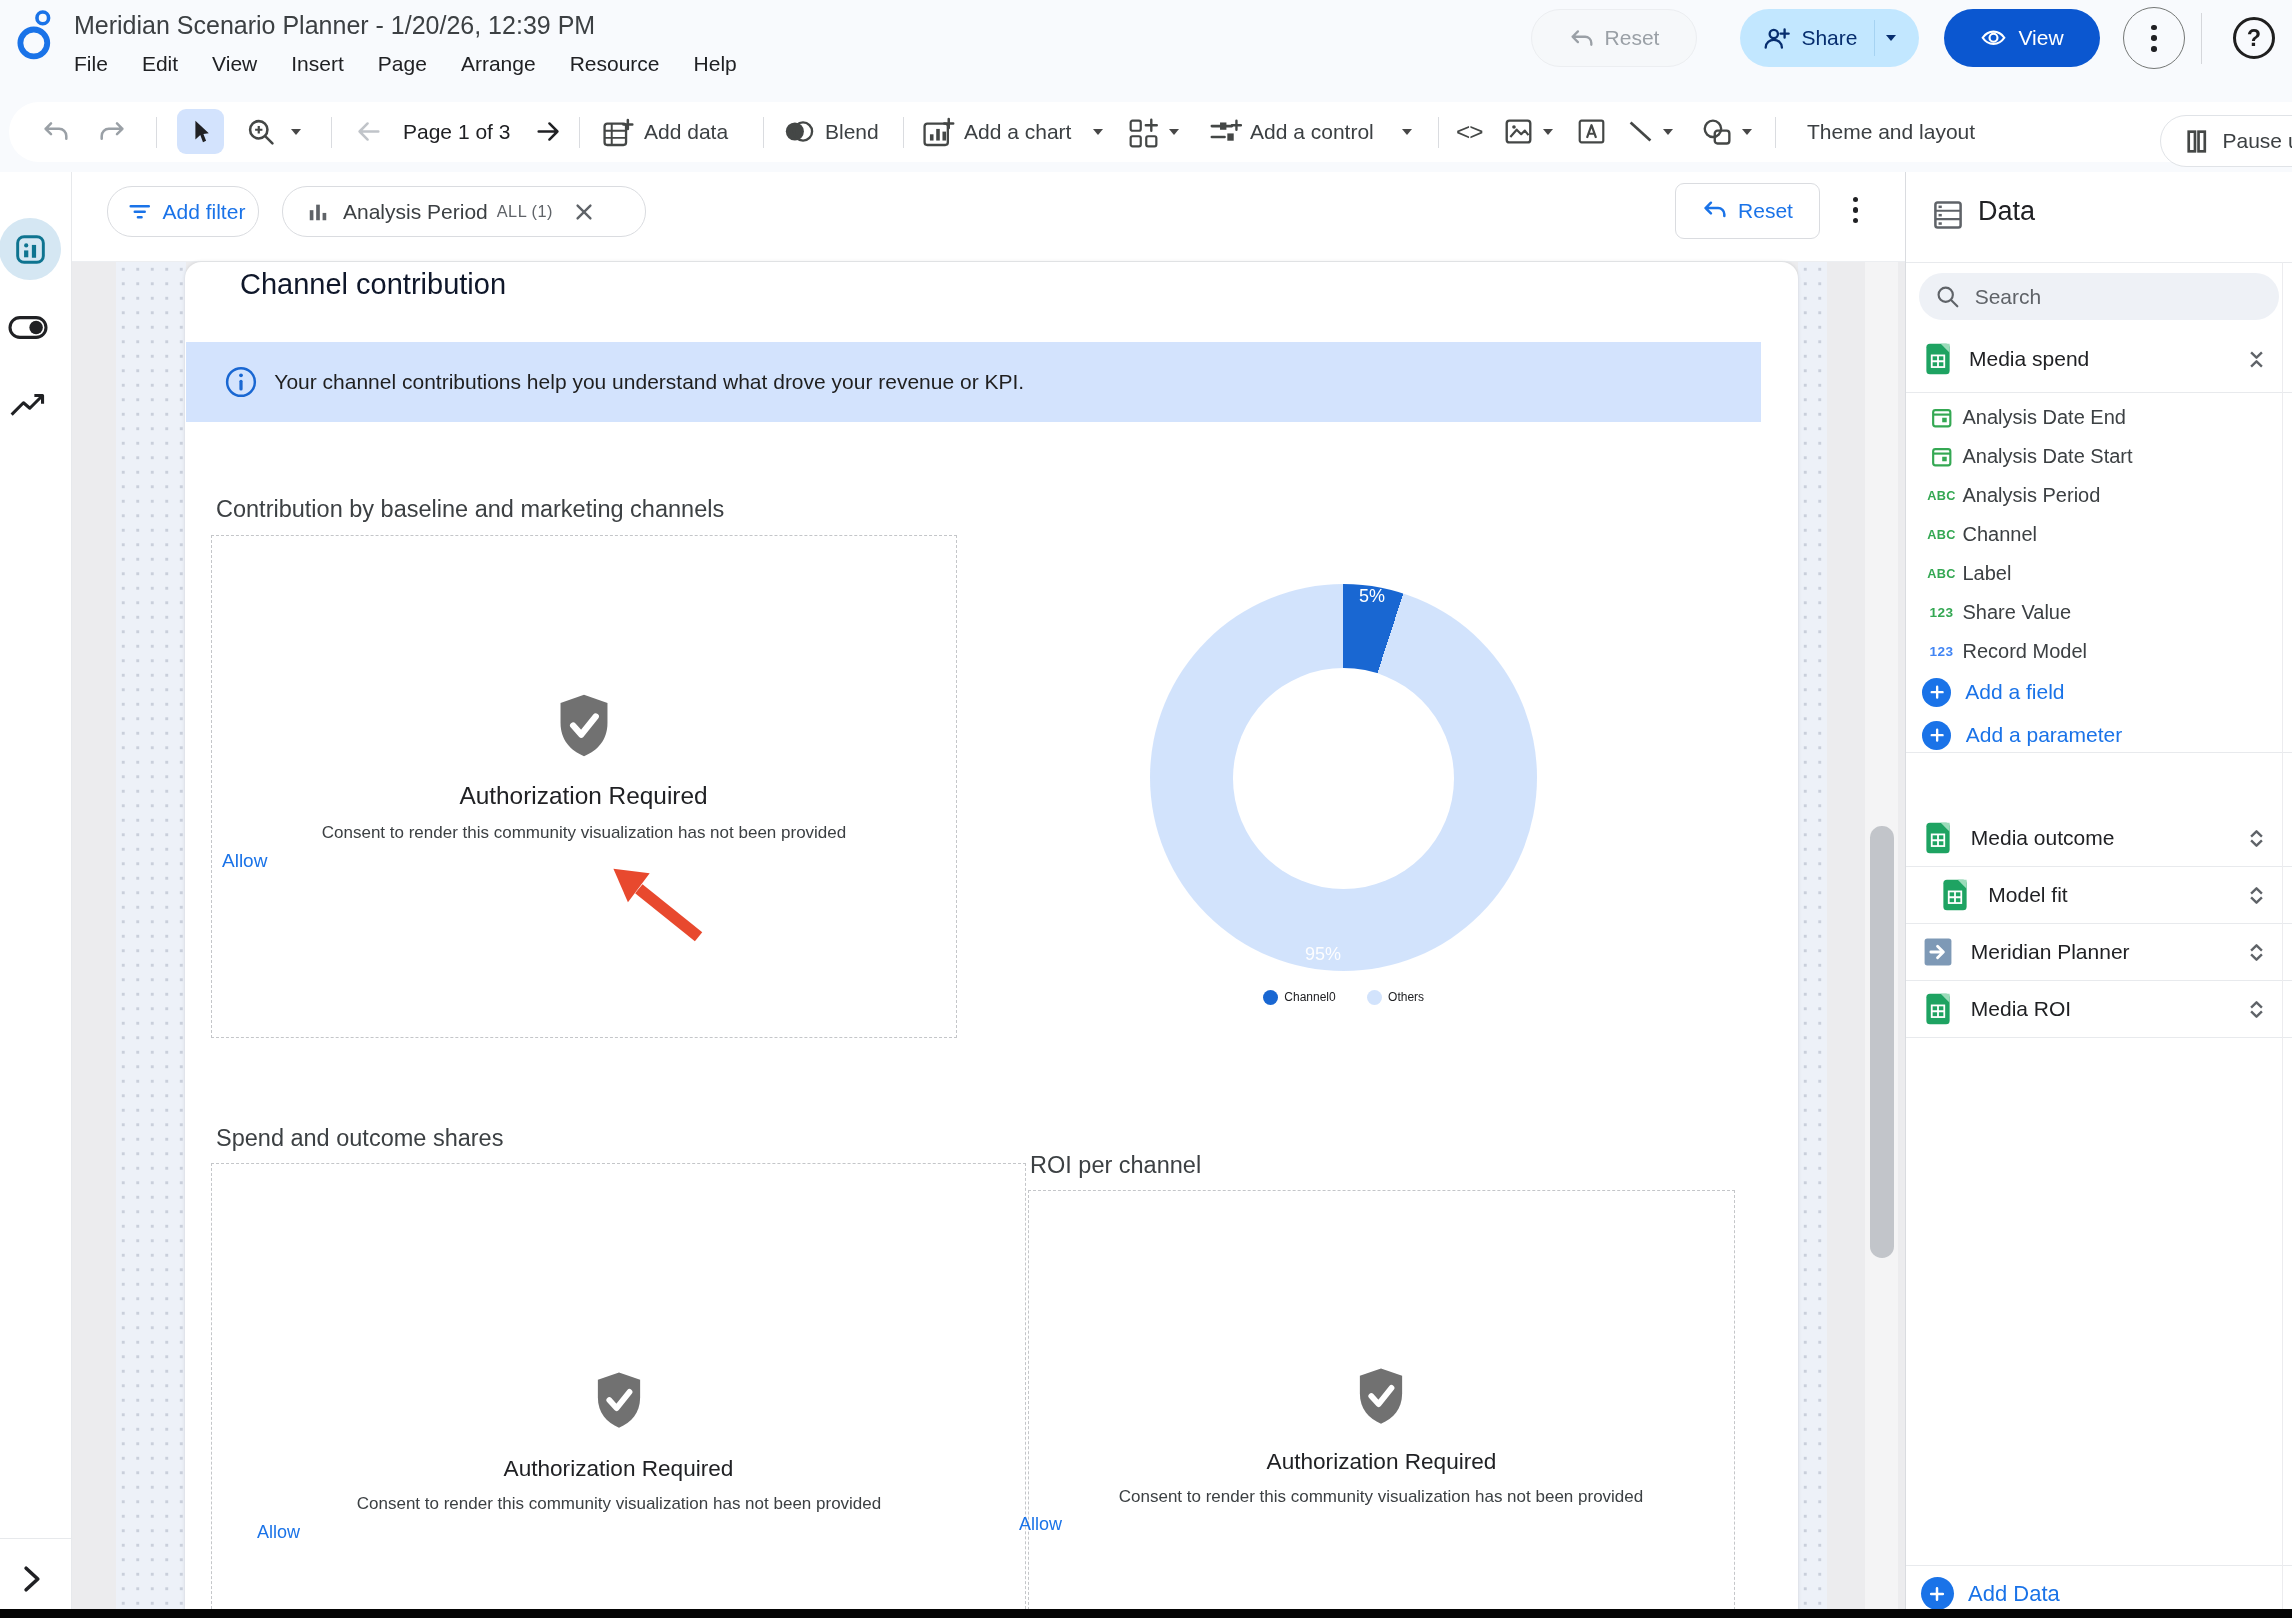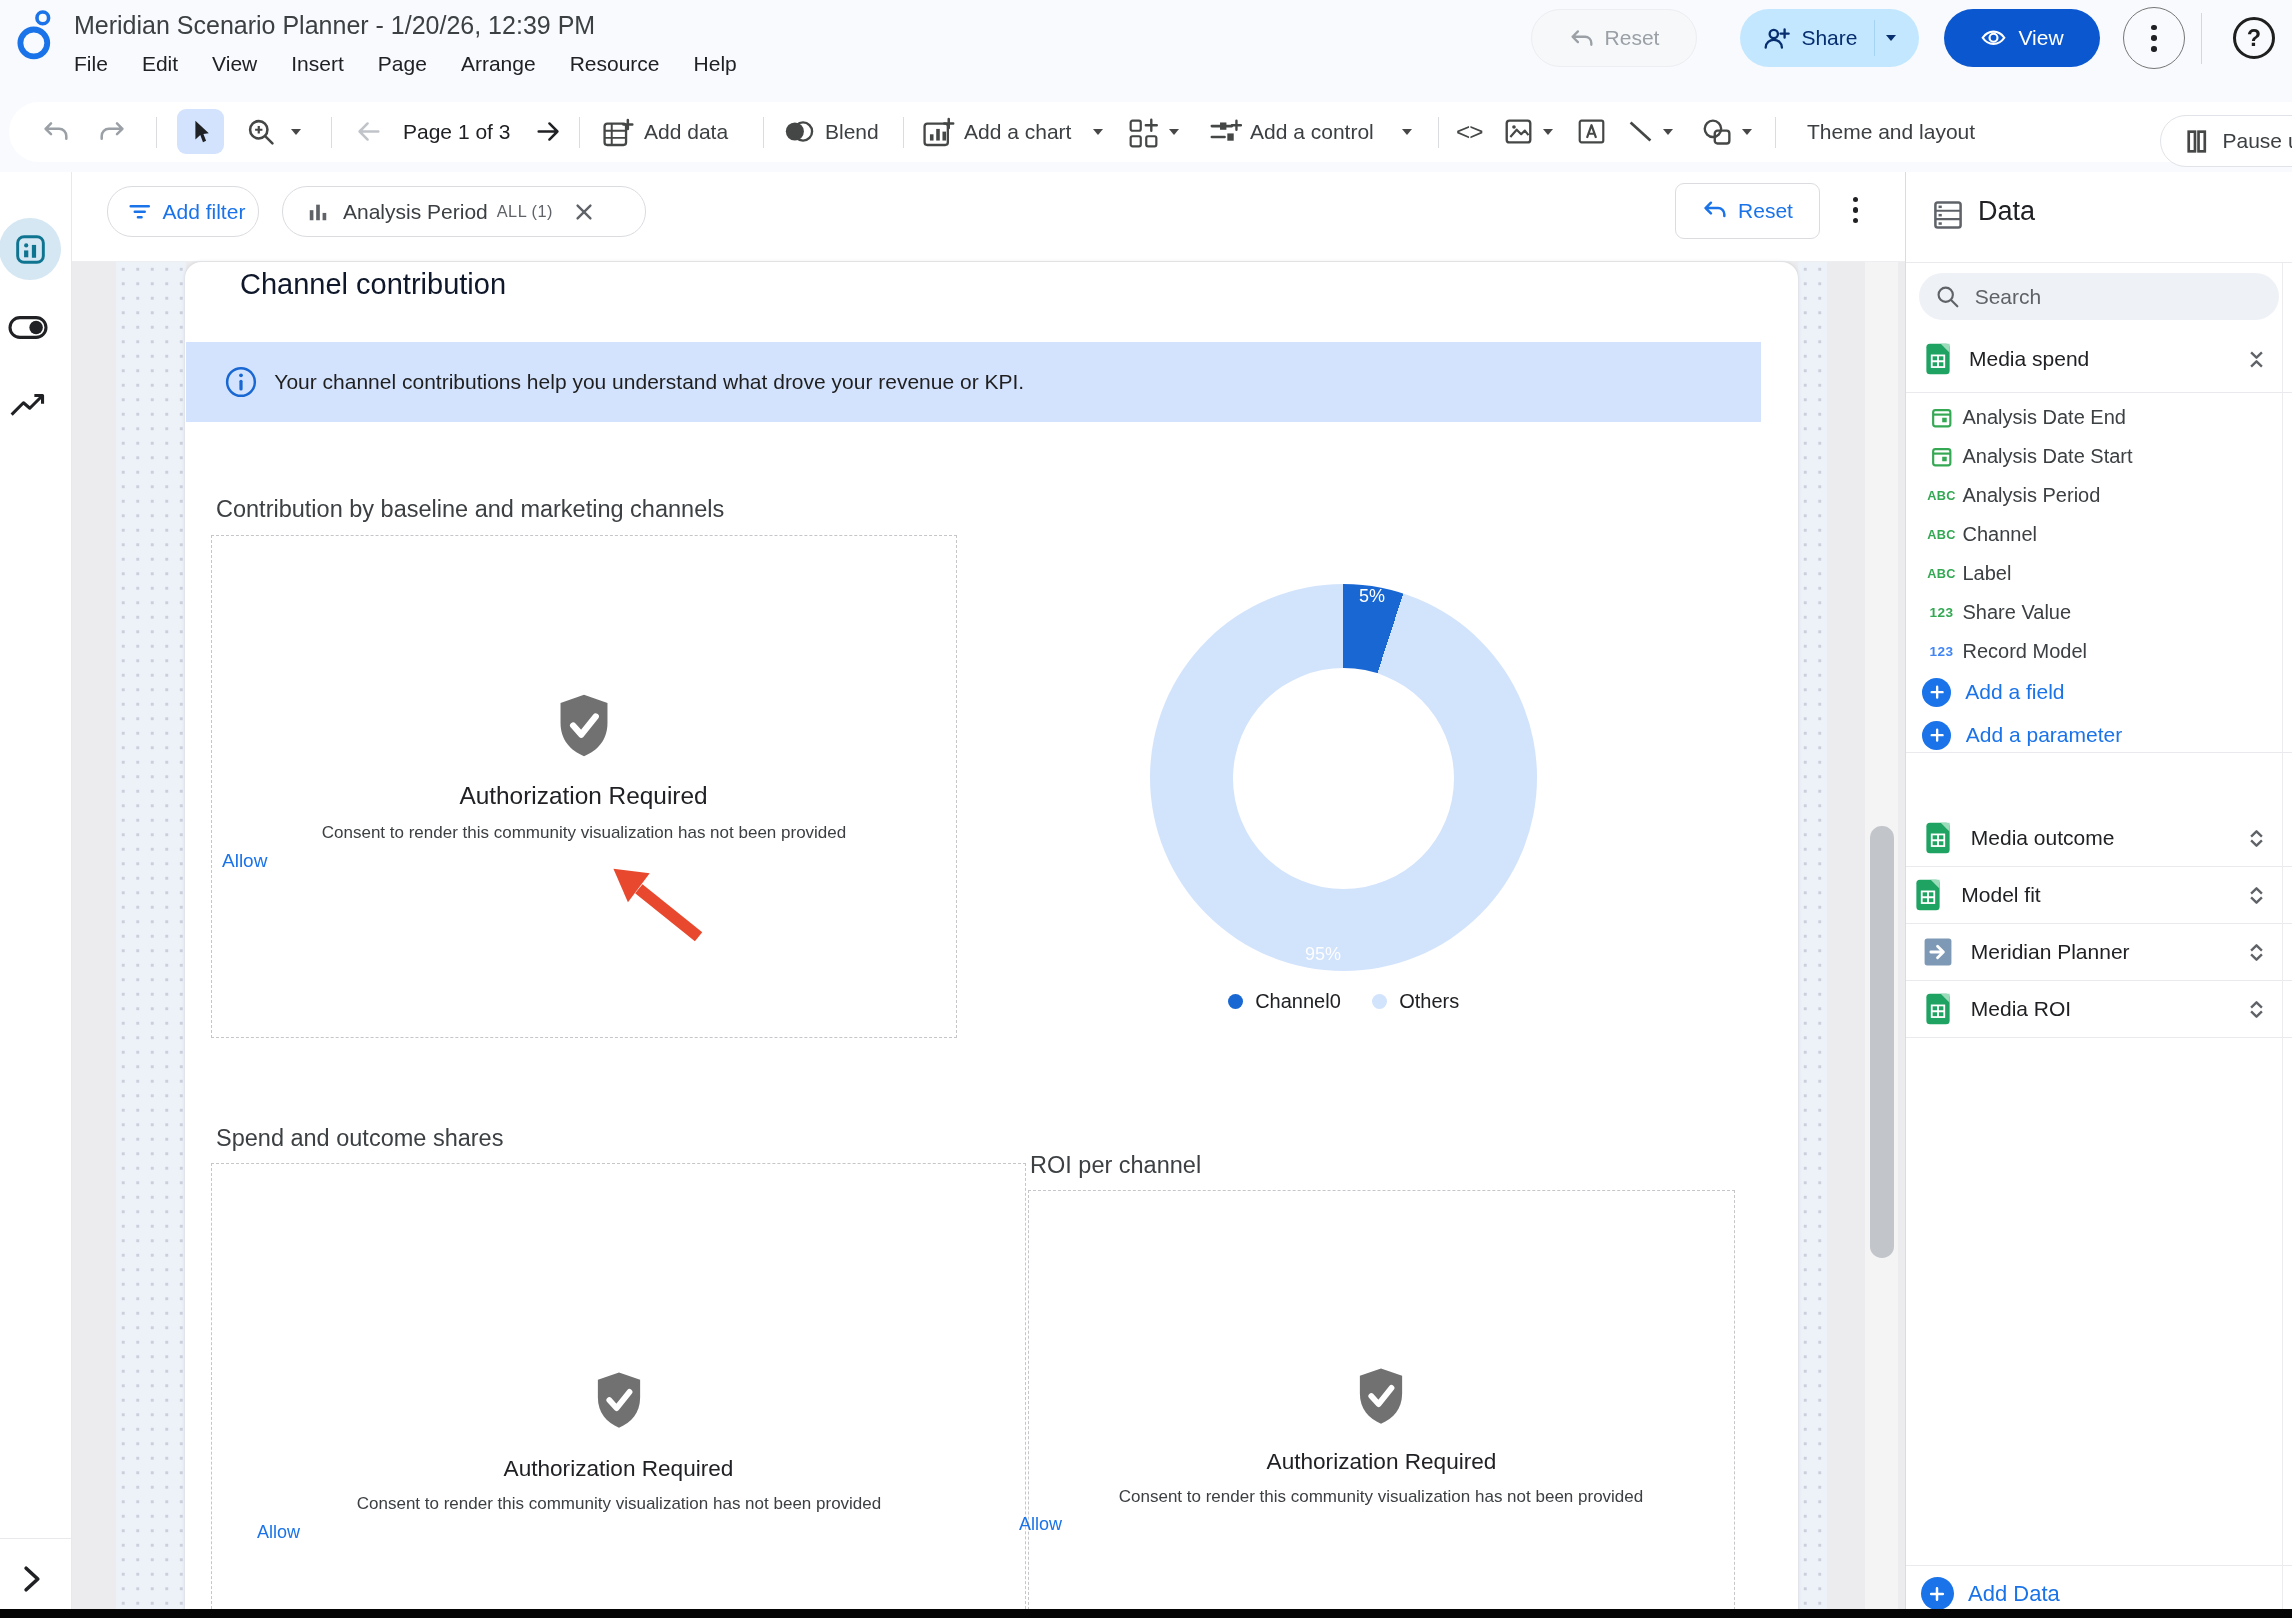--- a/index.html
+++ b/index.html
@@ -29,21 +29,21 @@
   .panelrow{position:absolute;left:0;width:387px;display:flex;align-items:center;box-sizing:border-box}
   .srcrow{border-bottom:0.9px solid #e8eaed}
   .ficon{width:42px;display:flex;justify-content:center;flex:0 0 42px}
   .abc{font-size:12.7px;font-weight:700;color:#34a853;letter-spacing:0.3px}
   .n123{font-size:13.6px;font-weight:700;color:#34a853;letter-spacing:0.4px}
   .blue123{color:#4285f4}
   .fieldlab{font-size:20px;color:#3c4043;white-space:nowrap}
   .srclab{font-size:21px;color:#202124;white-space:nowrap;flex:1}
   .pluscirc{border-radius:50%;background:#1a73e8;display:flex;align-items:center;justify-content:center;flex:0 0 auto}
   .bluelink{font-size:21px;color:#1a73e8;white-space:nowrap}
-  .legend-item{display:flex;align-items:center;gap:12px;font-size:20px;color:#202124}
+  .legend-item{display:flex;align-items:flex-start;gap:6px;font-size:12px;color:#202124}
   .legend-dot{width:15.4px;height:15.4px;border-radius:50%}
   .kdots{display:flex;flex-direction:column;gap:5.4px;align-items:center}
   .kdots i{width:5.4px;height:5.4px;border-radius:50%;background:#202124}
   input.searchbox{border:none;outline:none;background:transparent;font-family:"Liberation Sans",sans-serif;
         font-size:21px;color:#3c4043;width:253px}
   input.searchbox::placeholder{color:#5f6368}
 </style>
 </head>
 <body>
 
@@ -442,21 +442,21 @@
         <rect x="6" y="2" width="26" height="34" rx="4" fill="#1ea362"></rect>
           <path d="M22 2 h10 v10 Z" fill="#9bdcba"></path>
         <rect x="12" y="15" width="14" height="13" fill="none" stroke="#fff" stroke-width="2"></rect>
           <path d="M12 21.5 h14 M19 15 v13" stroke="#fff" stroke-width="2"></path>
       </svg>
       <span class="srclab" style="margin-left:16.3px">Media outcome</span>
       <svg width="27" height="27" viewBox="0 0 30 30" style="margin-right:23.5px">
         <path d="M9 13 l6-6 6 6 M9 17 l6 6 6-6" fill="none" stroke="#5f6368" stroke-width="2.6" stroke-linejoin="round"></path>
       </svg>
     </div>
-    <div class="panelrow srcrow" style="top:695px;height:57px;padding-left:5px">
+    <div class="panelrow srcrow" style="top:695px;height:57px;padding-left:32px">
       <svg width="34" height="34" viewBox="0 0 38 38">
         <rect x="6" y="2" width="26" height="34" rx="4" fill="#1ea362"></rect>
           <path d="M22 2 h10 v10 Z" fill="#9bdcba"></path>
         <rect x="12" y="15" width="14" height="13" fill="none" stroke="#fff" stroke-width="2"></rect>
           <path d="M12 21.5 h14 M19 15 v13" stroke="#fff" stroke-width="2"></path>
       </svg>
       <span class="srclab" style="margin-left:16.3px">Model fit</span>
       <svg width="27" height="27" viewBox="0 0 30 30" style="margin-right:23.5px">
         <path d="M9 13 l6-6 6 6 M9 17 l6 6 6-6" fill="none" stroke="#5f6368" stroke-width="2.6" stroke-linejoin="round"></path>
       </svg>

